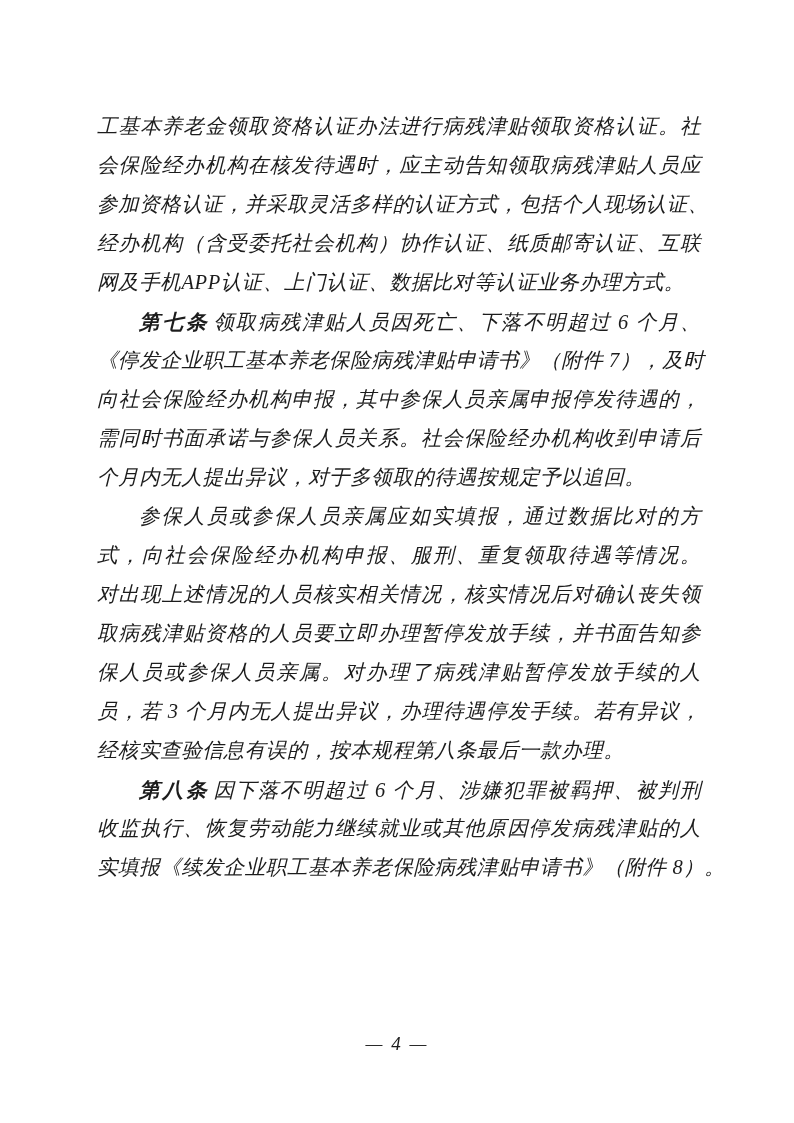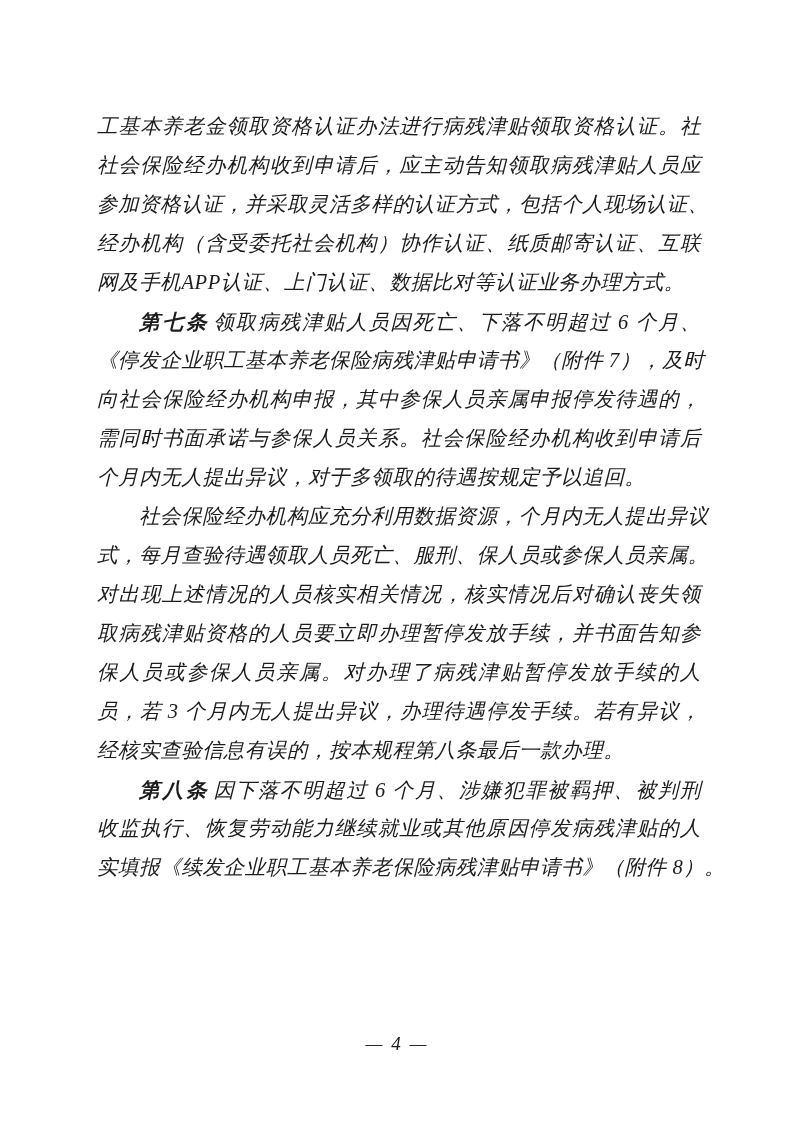--- a/index.html
+++ b/index.html
@@ -58,35 +58,35 @@
     color: #1c1c1c;
   }
 </style>
 </head>
 <body>
 
 <div class="page">
   <div class="doc-body">
       <div class="para">
         <div class="line"><span>工基本养老金领取资格认证办法进行病残津贴领取资格认证。社</span></div>
-        <div class="line"><span>社会保险经办机构收到申请后，应主动告知领取病残津贴人员应</span></div>
+        <div class="line"><span>会保险经办机构在核发待遇时，应主动告知领取病残津贴人员应</span></div>
         <div class="line"><span>参加资格认证，并采取灵活多样的认证方式，包括个人现场认证、</span></div>
         <div class="line"><span>经办机构（含受委托社会机构）协作认证、纸质邮寄认证、互联</span></div>
         <div class="line pend"><span>网及手机APP认证、上门认证、数据比对等认证业务办理方式。</span></div>
       </div>
       <div class="para">
         <div class="line indent"><span class="article-no">第七条</span><span>领取病残津贴人员因死亡、下落不明超过 6 个月、</span></div>
         <div class="line"><span>《停发企业职工基本养老保险病残津贴申请书》（附件 7），及时</span></div>
         <div class="line"><span>向社会保险经办机构申报，其中参保人员亲属申报停发待遇的，</span></div>
         <div class="line"><span>需同时书面承诺与参保人员关系。社会保险经办机构收到申请后</span></div>
         <div class="line pend"><span>个月内无人提出异议，对于多领取的待遇按规定予以追回。</span></div>
       </div>
       <div class="para">
-        <div class="line indent"><span>社会保险经办机构应充分利用数据资源，个月内无人提出异议</span></div>
-        <div class="line"><span>式，每月查验待遇领取人员死亡、服刑、保人员或参保人员亲属。</span></div>
+        <div class="line indent"><span>参保人员或参保人员亲属应如实填报，通过数据比对的方</span></div>
+        <div class="line"><span>式，向社会保险经办机构申报、服刑、重复领取待遇等情况。</span></div>
         <div class="line"><span>对出现上述情况的人员核实相关情况，核实情况后对确认丧失领</span></div>
         <div class="line"><span>取病残津贴资格的人员要立即办理暂停发放手续，并书面告知参</span></div>
         <div class="line"><span>保人员或参保人员亲属。对办理了病残津贴暂停发放手续的人</span></div>
         <div class="line"><span>员，若 3 个月内无人提出异议，办理待遇停发手续。若有异议，</span></div>
         <div class="line pend"><span>经核实查验信息有误的，按本规程第八条最后一款办理。</span></div>
       </div>
       <div class="para">
         <div class="line indent"><span class="article-no">第八条</span><span>因下落不明超过 6 个月、涉嫌犯罪被羁押、被判刑</span></div>
         <div class="line"><span>收监执行、恢复劳动能力继续就业或其他原因停发病残津贴的人</span></div>
         <div class="line pend"><span>实填报《续发企业职工基本养老保险病残津贴申请书》（附件 8）。</span></div>

